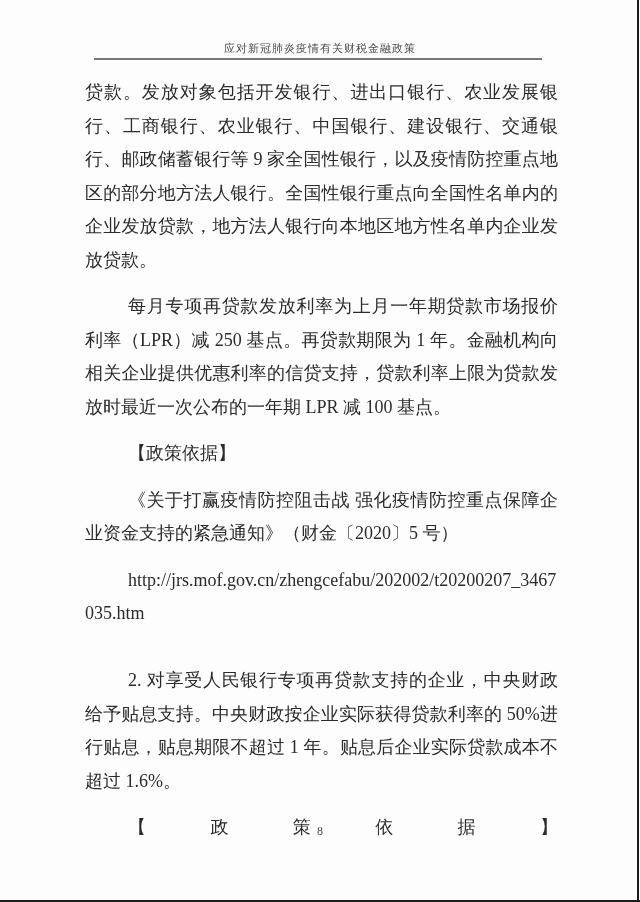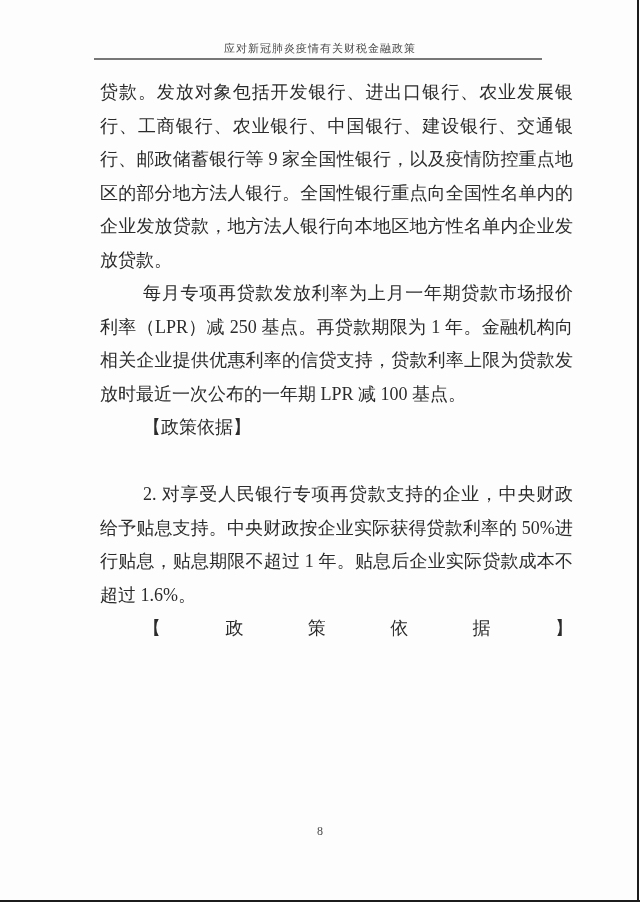--- a/index.html
+++ b/index.html
@@ -38,31 +38,31 @@
 
   .header-rule {
     position: absolute;
     top: 58px; left: 94px;
     width: 448px; height: 1.5px;
     background: var(--rule, #777777);
   }
 
   .content {
     position: absolute;
-    top: 76px; left: 100px;
+    top: 76px; left: 85px;
     width: 473px;
     font-size: 18px;
     line-height: 33.5px;
     color: var(--text, #2b2b2b);
     text-align: justify;
     text-justify: inter-character;
   }
 
   .content p.para { margin: 0; padding: 0; }
-  .content p.para.indent { text-indent: 43px; }
+  .content p.para.indent { text-indent: 43px; margin-top: 13px; }
   .content p.para.gap-before { margin-top: 33.5px; }
   .content p.para.url { word-break: break-all; }
   .content p.para:last-child { text-align-last: justify; }
 
   .page-number {
     position: absolute;
     top: 824px; left: 0;
     width: 640px;
     text-align: center;
     font-size: 12px;
@@ -75,20 +75,22 @@
 <div class="page">
 
   <div class="header-title">应对新冠肺炎疫情有关财税金融政策</div>
 
   <div class="header-rule"></div>
 
   <div class="content" id="doc-body">
       <p class="para">贷款。发放对象包括开发银行、进出口银行、农业发展银行、工商银行、农业银行、中国银行、建设银行、交通银行、邮政储蓄银行等 9 家全国性银行，以及疫情防控重点地区的部分地方法人银行。全国性银行重点向全国性名单内的企业发放贷款，地方法人银行向本地区地方性名单内企业发放贷款。</p>
       <p class="para indent">每月专项再贷款发放利率为上月一年期贷款市场报价利率（LPR）减 250 基点。再贷款期限为 1 年。金融机构向相关企业提供优惠利率的信贷支持，贷款利率上限为贷款发放时最近一次公布的一年期 LPR 减 100 基点。</p>
       <p class="para indent">【政策依据】</p>
+      <p class="para indent">《关于打赢疫情防控阻击战 强化疫情防控重点保障企业资金支持的紧急通知》（财金〔2020〕5 号）</p>
+      <p class="para indent url">http://jrs.mof.gov.cn/zhengcefabu/202002/t20200207_3467035.htm</p>
       <p class="para indent gap-before">2. 对享受人民银行专项再贷款支持的企业，中央财政给予贴息支持。中央财政按企业实际获得贷款利率的 50%进行贴息，贴息期限不超过 1 年。贴息后企业实际贷款成本不超过 1.6%。</p>
       <p class="para indent">【政策依据】</p>
     </div>
 
   <div class="page-number">8</div>
 
   <div class="edge-right"></div>
   <div class="edge-bottom"></div>
 
 </div>

